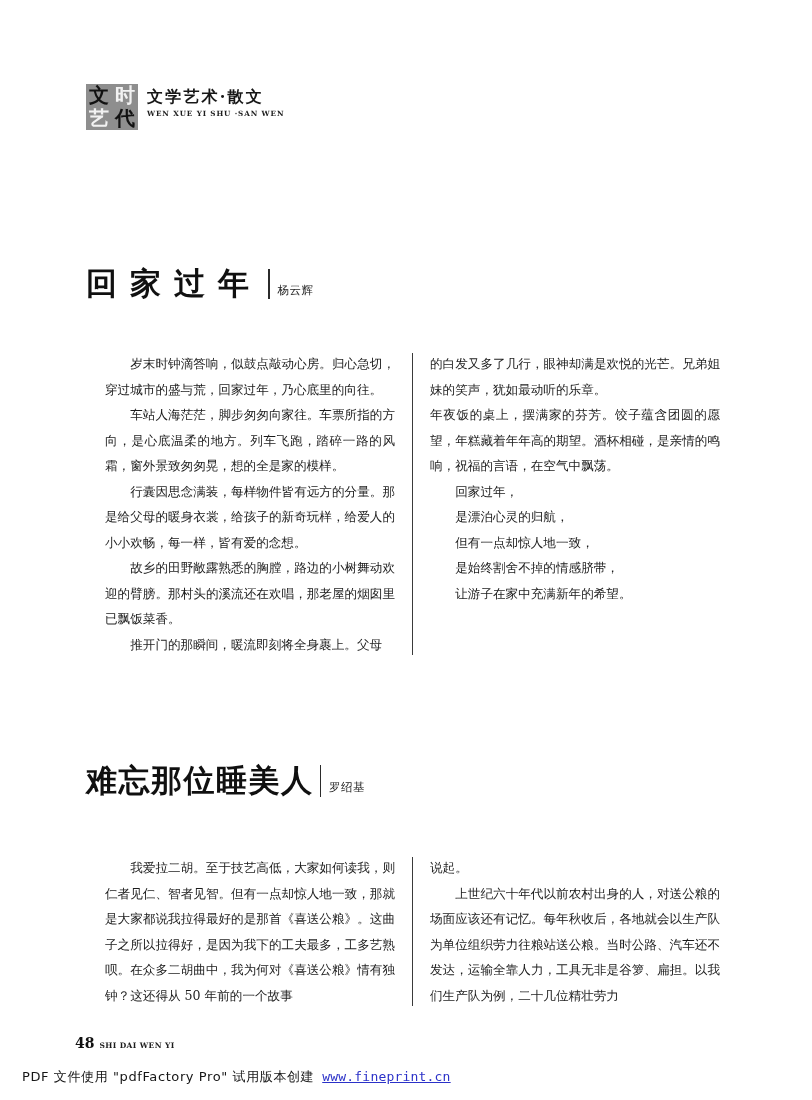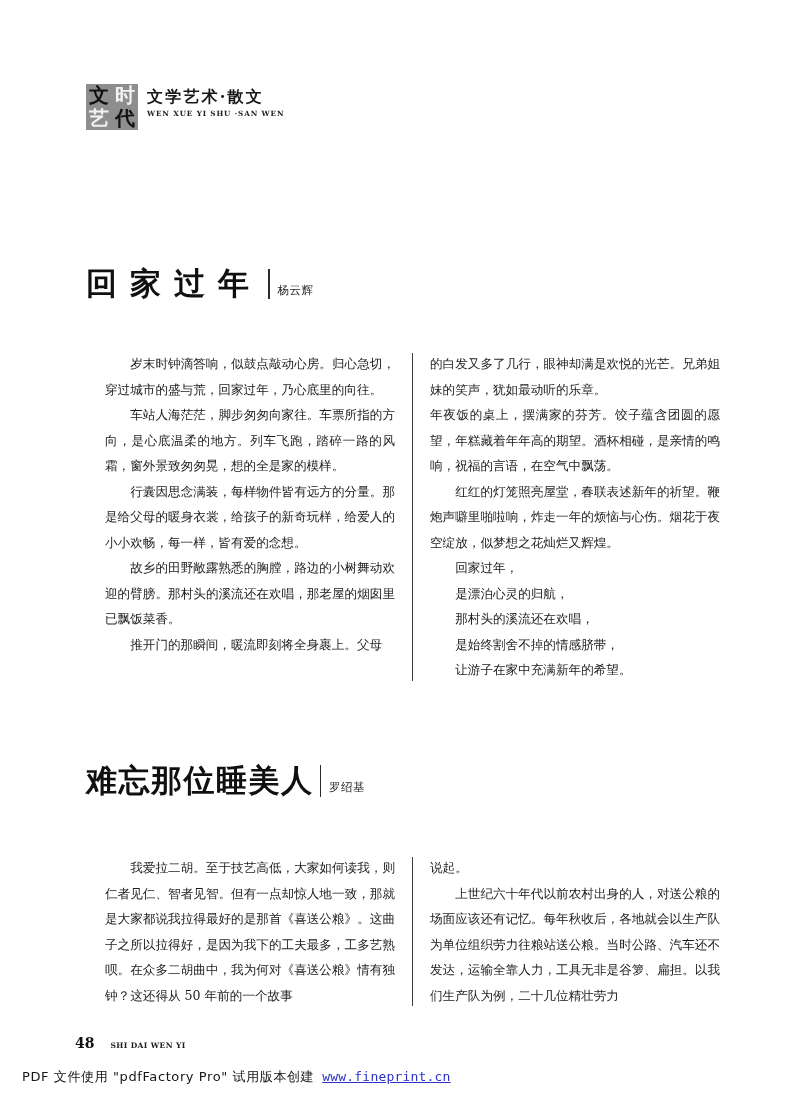--- a/index.html
+++ b/index.html
@@ -155,21 +155,21 @@
     font-weight: 700;
     font-size: 14px;
     color: #111;
   }
   .folio-label {
     font-family: "DejaVu Serif", "Liberation Serif", serif;
     font-weight: 700;
     font-size: 7.5px;
     letter-spacing: 0.4px;
     color: #1c1c1c;
-    margin-left: 16px;
+    margin-left: 5px;
   }
 
   .pdf-notice {
     position: absolute;
     left: 22px;
     top: 1068px;
     font-family: "DejaVu Sans", "Liberation Sans", sans-serif;
     font-size: 13px;
     color: #161616;
     letter-spacing: 0.6px;
@@ -219,24 +219,23 @@
         <p class="indent">行囊因思念满装，每样物件皆有远方的分量。那是给父母的暖身衣裳，给孩子的新奇玩样，给爱人的小小欢畅，每一样，皆有爱的念想。</p>
         <p class="indent">故乡的田野敞露熟悉的胸膛，路边的小树舞动欢迎的臂膀。那村头的溪流还在欢唱，那老屋的烟囱里已飘饭菜香。</p>
         <p class="indent">推开门的那瞬间，暖流即刻将全身裹上。父母</p>
       </div>
       <div class="col-gap">
         <div class="col-divider"></div>
       </div>
       <div class="col">
         <p>的白发又多了几行，眼神却满是欢悦的光芒。兄弟姐妹的笑声，犹如最动听的乐章。</p>
         <p>年夜饭的桌上，摆满家的芬芳。饺子蕴含团圆的愿望，年糕藏着年年高的期望。酒杯相碰，是亲情的鸣响，祝福的言语，在空气中飘荡。</p>
-        <p class="indent">红红的灯笼照亮屋堂，春联表述新年的祈望。鞭炮声噼里啪啦响，炸走一年的烦恼与心伤。烟花于夜空绽放，似梦想之花灿烂又辉煌。</p>
         <p class="indent">回家过年，</p>
         <p class="indent">是漂泊心灵的归航，</p>
-        <p class="indent">那村头的溪流还在欢唱，</p>
+        <p class="indent">但有一点却惊人地一致，</p>
         <p class="indent">是始终割舍不掉的情感脐带，</p>
         <p class="indent">让游子在家中充满新年的希望。</p>
       </div>
     </div>
   </div>
 
   <div class="article art2" style="top:762px;">
     <div class="article-head">
       <div class="article-title">难忘那位睡美人</div>
       <div class="title-rule"></div>

